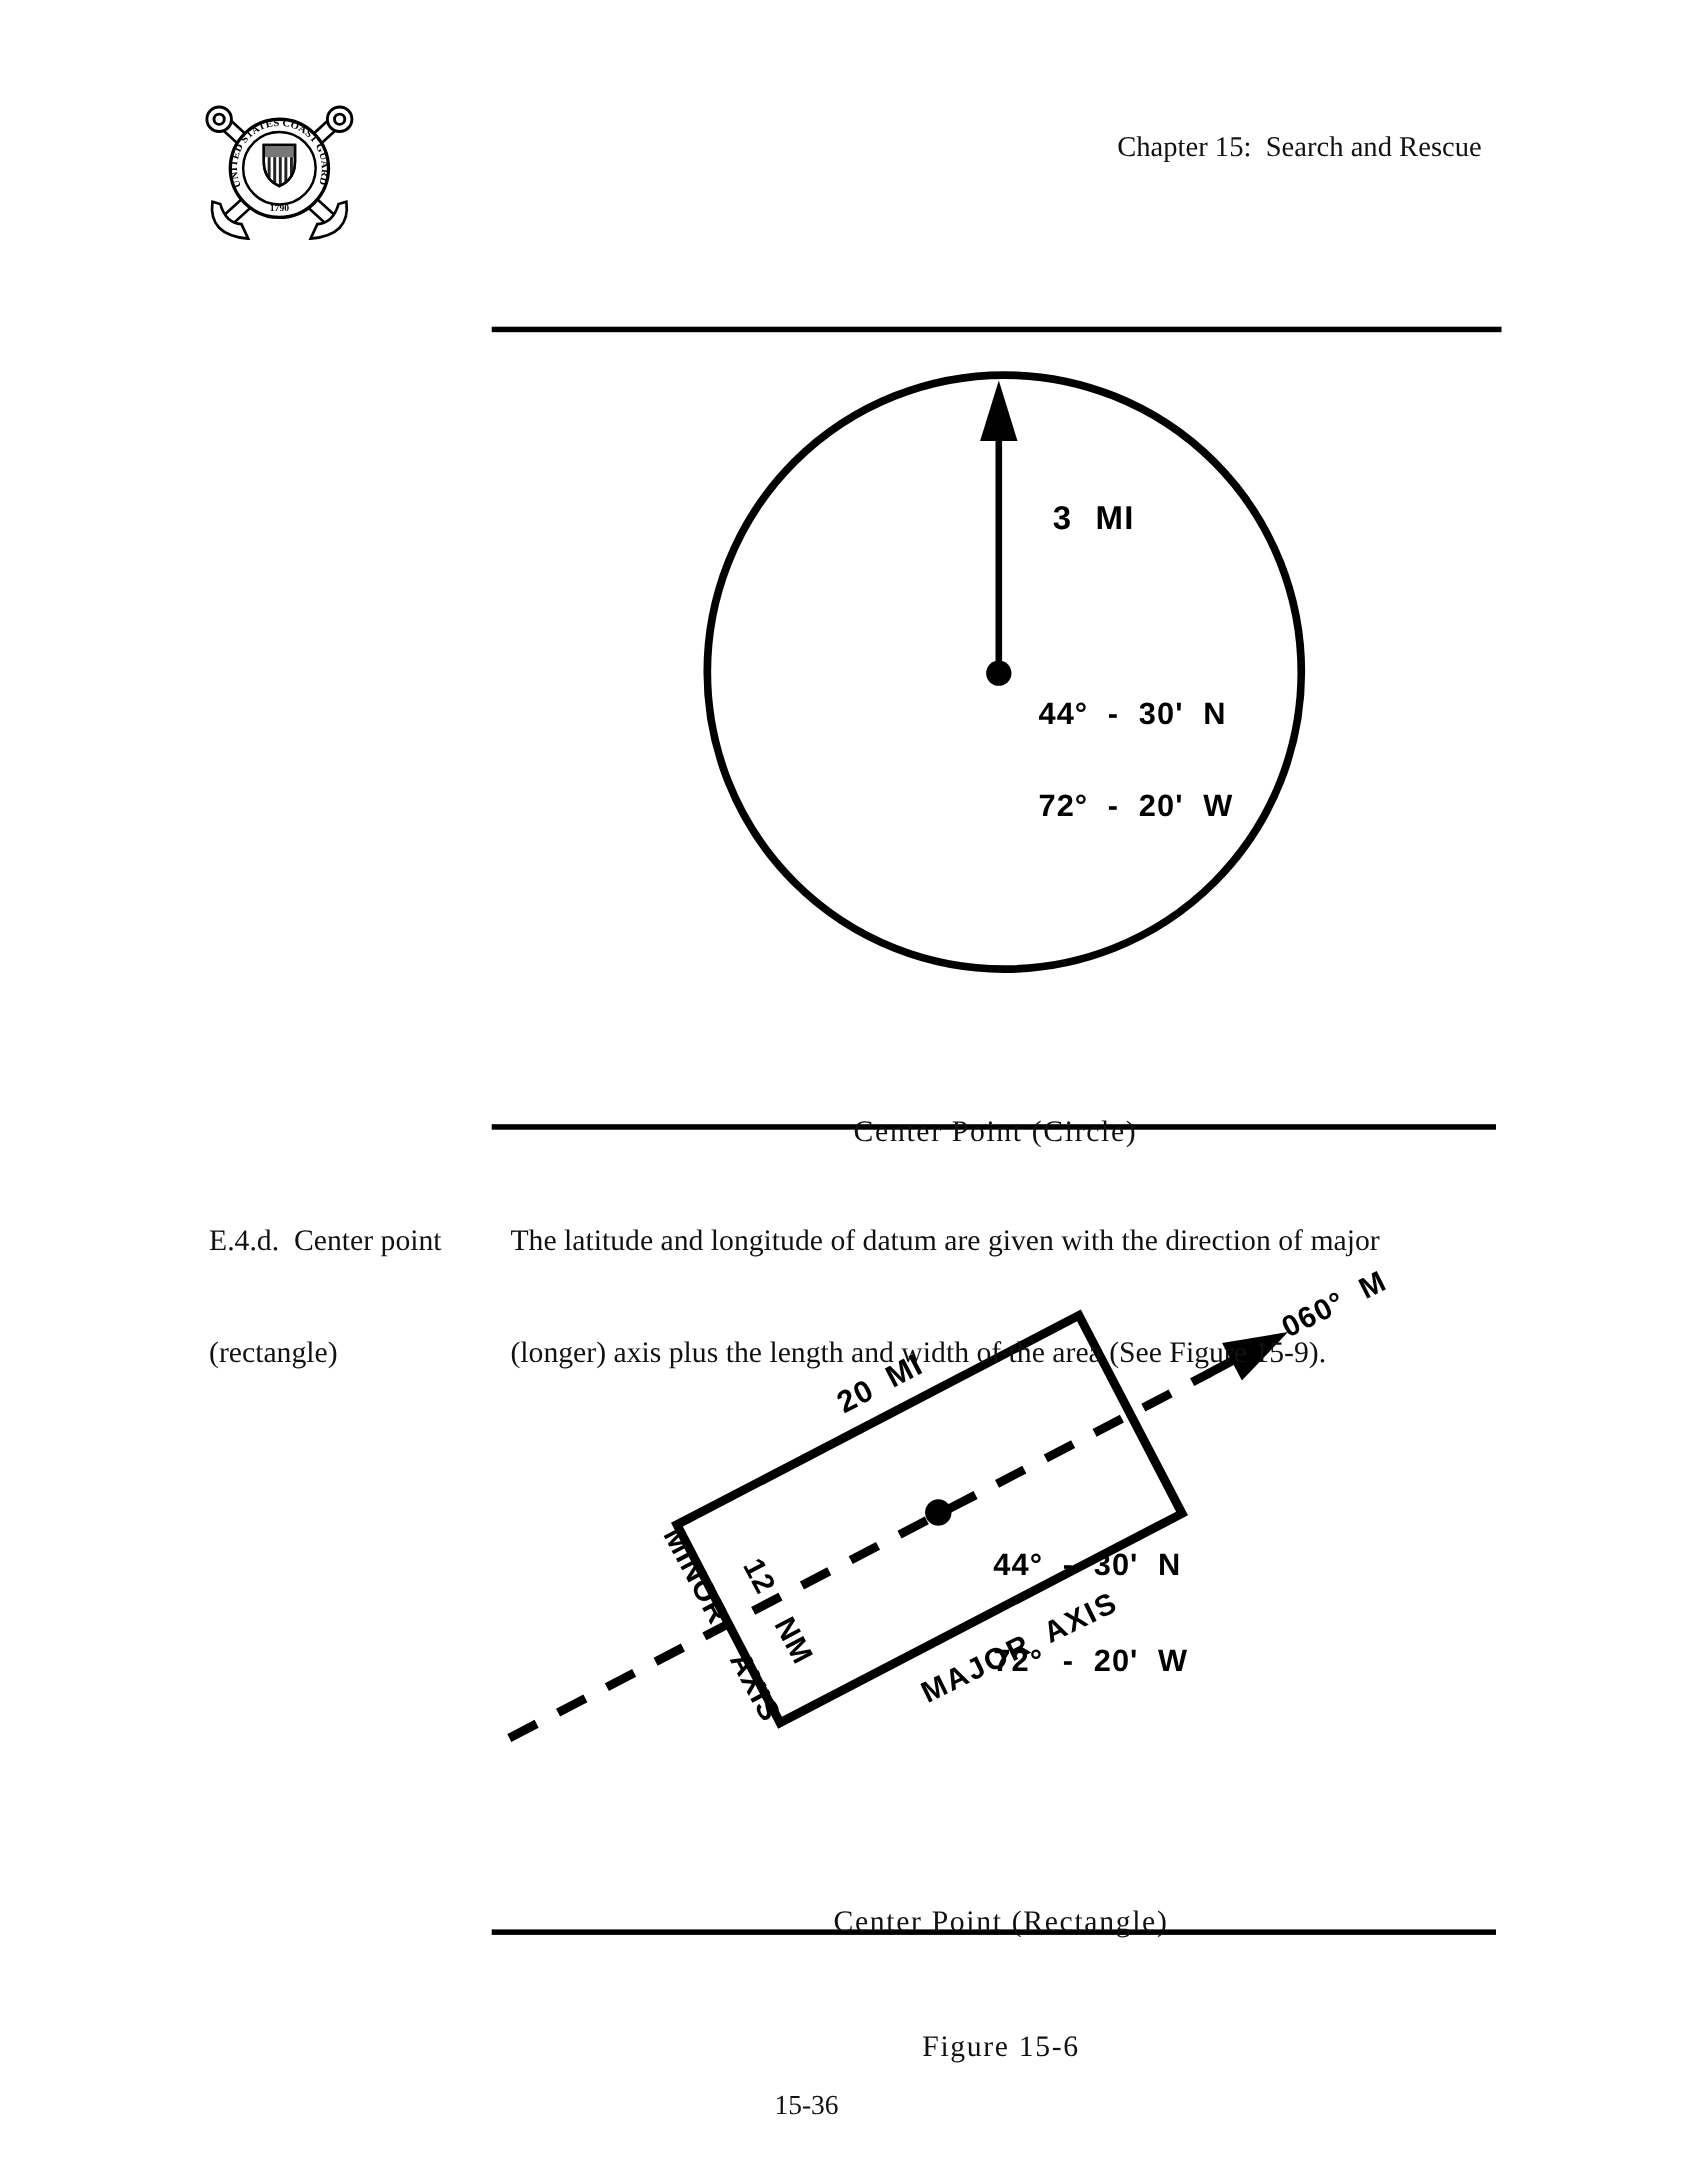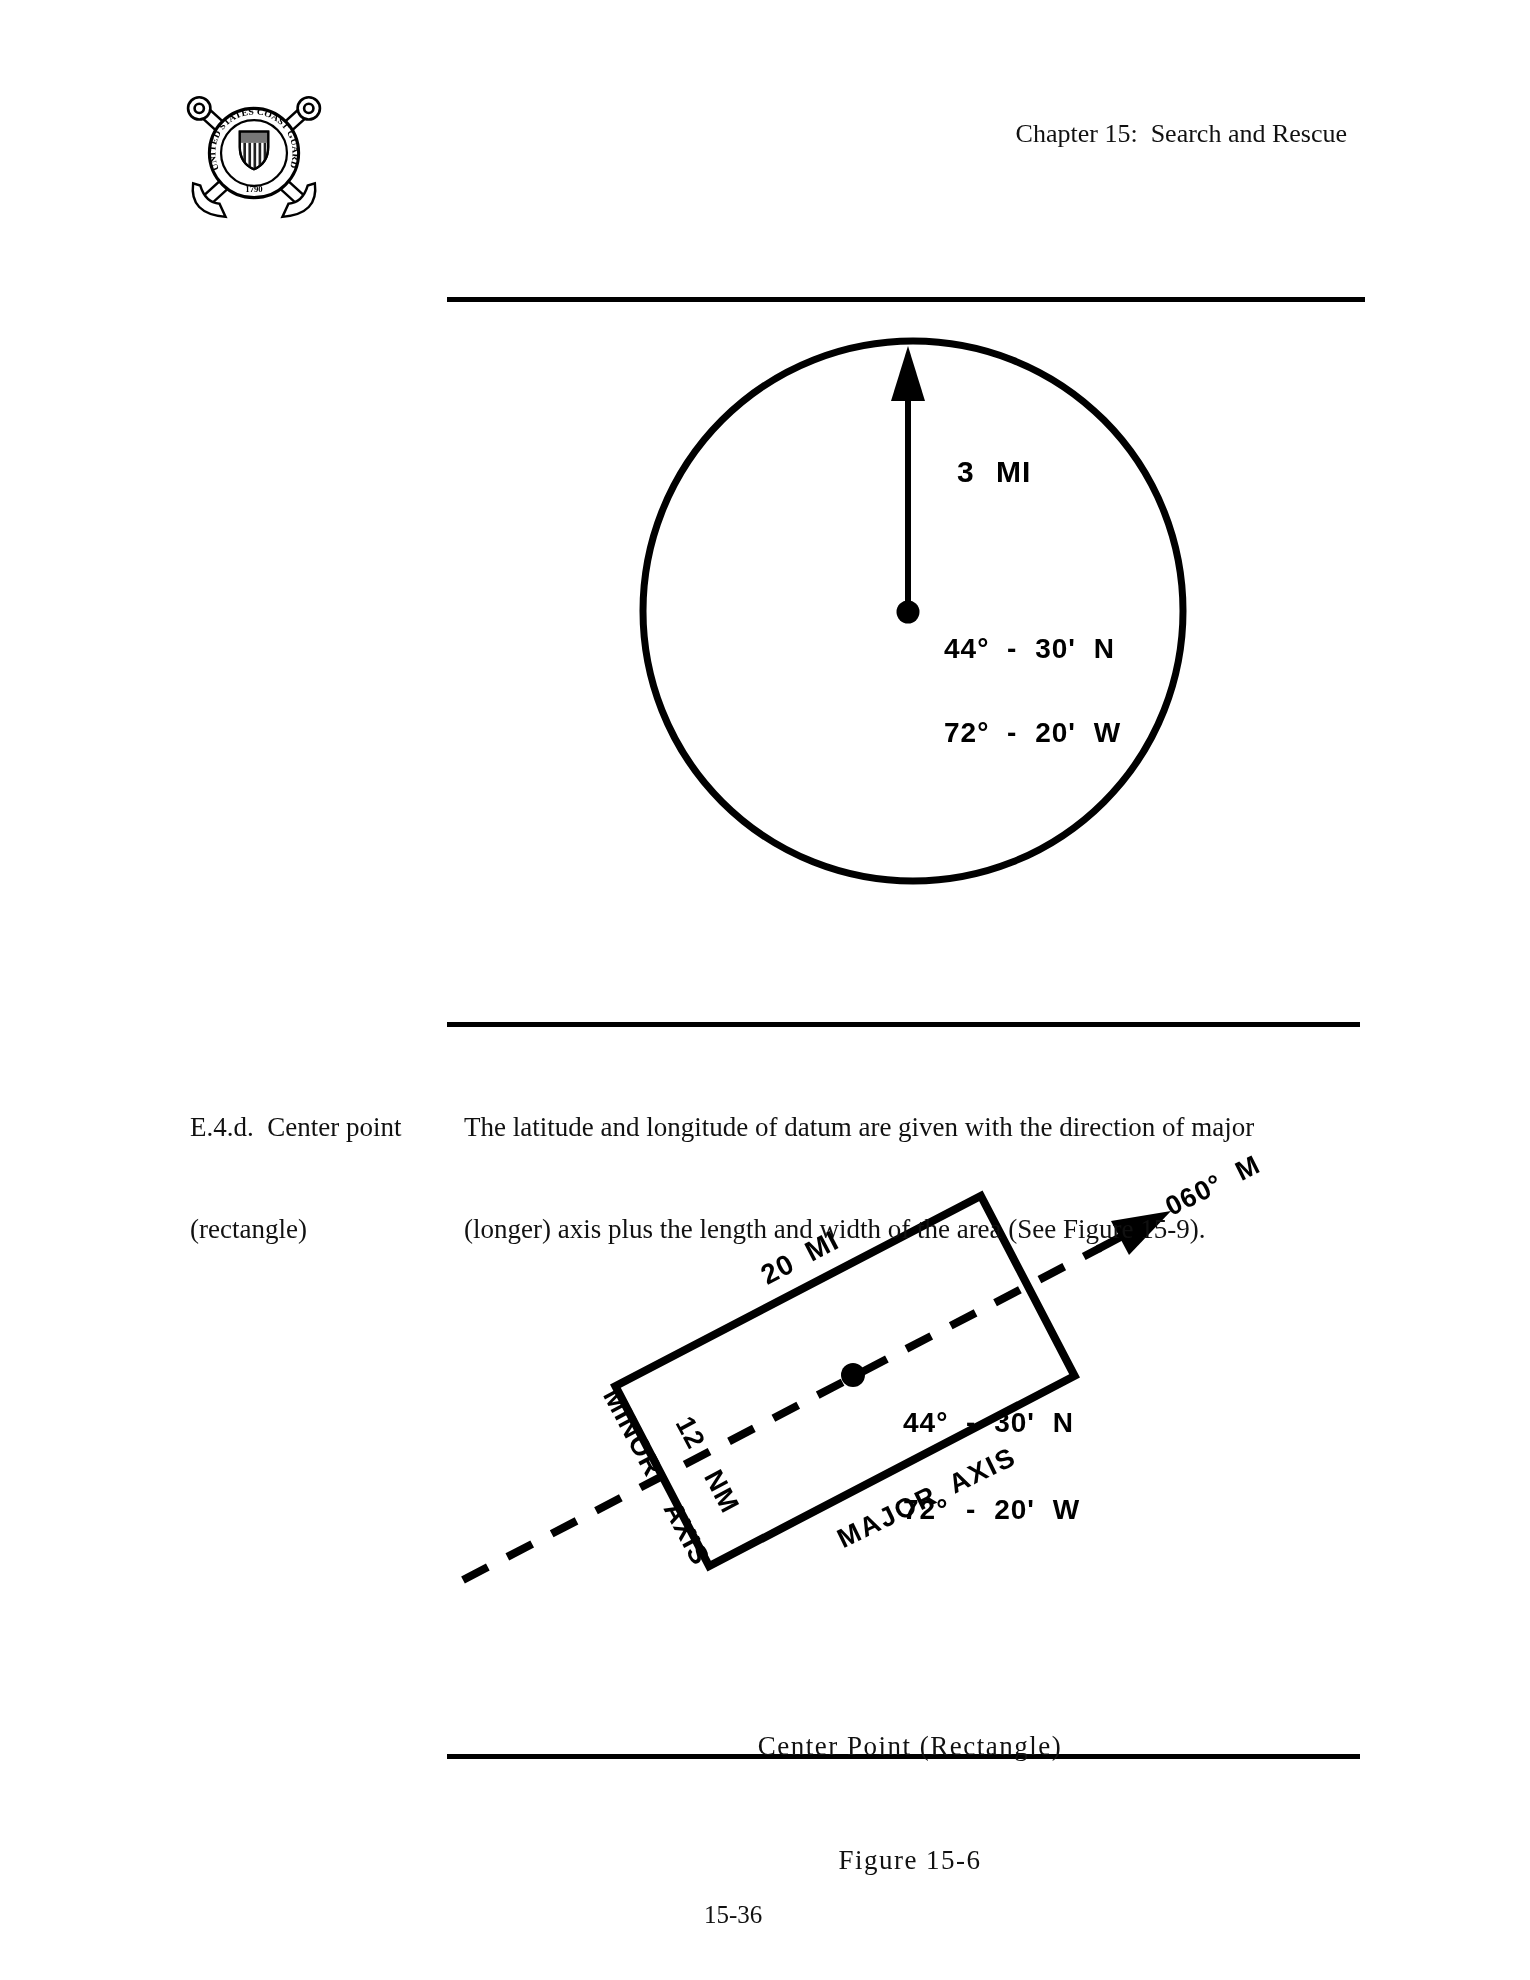--- a/index.html
+++ b/index.html
@@ -96,20 +96,21 @@
     <circle cx="853" cy="1375" r="12" fill="#000"></circle>
   </g>
 </svg>
 
 <div class="abs lbl" style="left:957px;top:455px;font-size:30px;word-spacing:12px;">3 MI</div>
 <div class="abs lbl coords" style="left:944px;top:579px;">
   <div>44° - 30' N</div>
   <div>72° - 20' W</div>
 </div>
 <div class="abs serif caption" style="left:450px;top:933px;width:910px;">
+  <div>Center Point (Circle)</div>
 </div>
 
 <div class="abs serif" style="left:190px;top:1042px;font-size:27px;line-height:34px;">
   <div>E.4.d.  Center point</div>
   <div>(rectangle)</div>
 </div>
 <div class="abs serif" style="left:464px;top:1042px;font-size:27px;line-height:34px;">
   <div>The latitude and longitude of datum are given with the direction of major</div>
   <div>(longer) axis plus the length and width of the area (See Figure 15-9).</div>
 </div>

